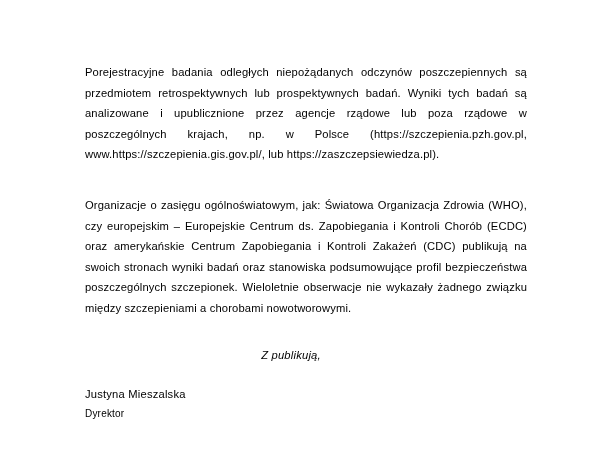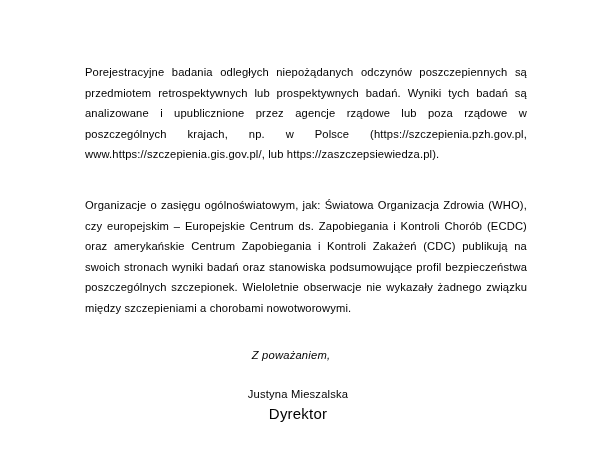--- a/index.html
+++ b/index.html
@@ -41,50 +41,50 @@
   .closing {
     margin-top: 30px;
     text-align: center;
     font-size: 11.2px;
     font-style: italic;
     letter-spacing: 0.2px;
     padding-right: 30px;
   }
   .sign-block {
     margin-top: 24px;
-    text-align: center;
+    text-align: left;
     padding-right: 16px;
   }
   .sign-name {
     font-size: 11.2px;
     line-height: 19px;
     letter-spacing: 0.2px;
   }
   .sign-title {
-    font-size: 15px;
+    font-size: 10px;
     line-height: 19px;
     letter-spacing: 0.2px;
   }
   .sign-note {
     font-size: 9.3px;
     line-height: 17px;
     letter-spacing: 0.1px;
   }
 </style>
 </head>
 <body>
 
 <div class="page">
   <div class="content">
 
     <p class="para">Porejestracyjne badania odległych niepożądanych odczynów poszczepiennych są przedmiotem retrospektywnych lub prospektywnych badań. Wyniki tych badań są analizowane i upublicznione przez agencje rządowe lub poza rządowe w poszczególnych krajach, np. w Polsce (https://szczepienia.pzh.gov.pl, www.https://szczepienia.gis.gov.pl/, lub https://zaszczepsiewiedza.pl).</p>
 
     <p class="para">Organizacje o zasięgu ogólnoświatowym, jak: Światowa Organizacja Zdrowia (WHO), czy europejskim – Europejskie Centrum ds. Zapobiegania i Kontroli Chorób (ECDC) oraz amerykańskie Centrum Zapobiegania i Kontroli Zakażeń (CDC) publikują na swoich stronach wyniki badań oraz stanowiska podsumowujące profil bezpieczeństwa poszczególnych szczepionek. Wieloletnie obserwacje nie wykazały żadnego związku między szczepieniami a chorobami nowotworowymi.</p>
 
-    <div class="closing">Z poważaniem,</div>
+    <div class="closing">Z publikują,</div>
 
     <div class="sign-block">
       <div class="sign-name">Justyna Mieszalska</div>
       <div class="sign-title">Dyrektor</div>
     </div>
 
   </div>
 </div>
 
 </body></html>

